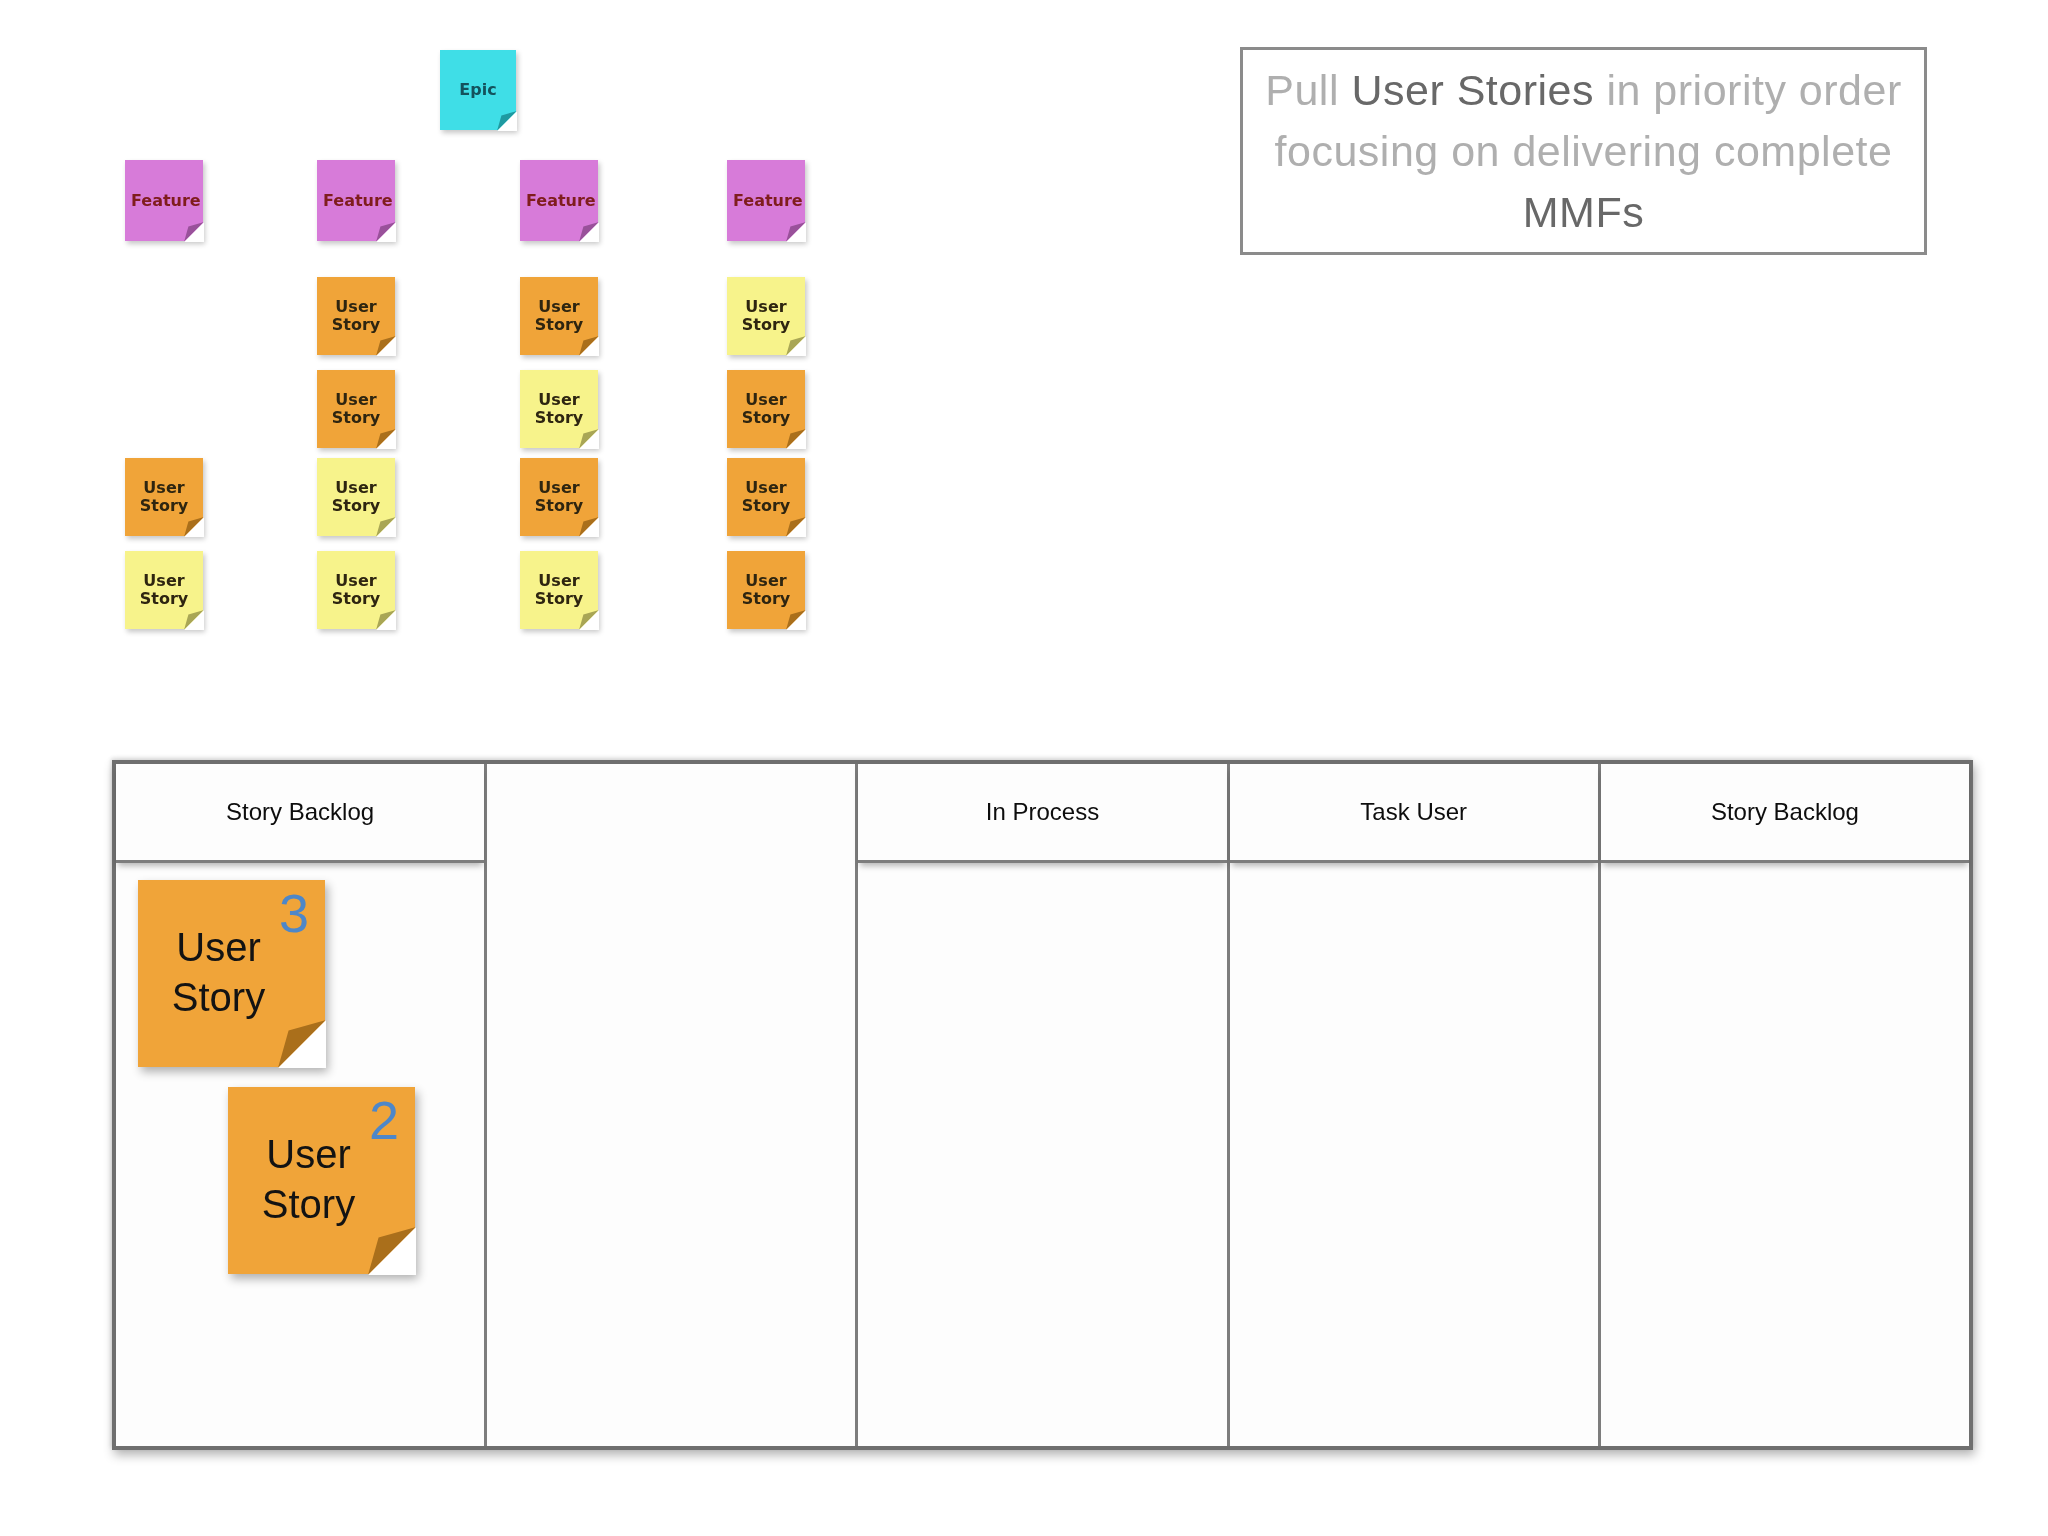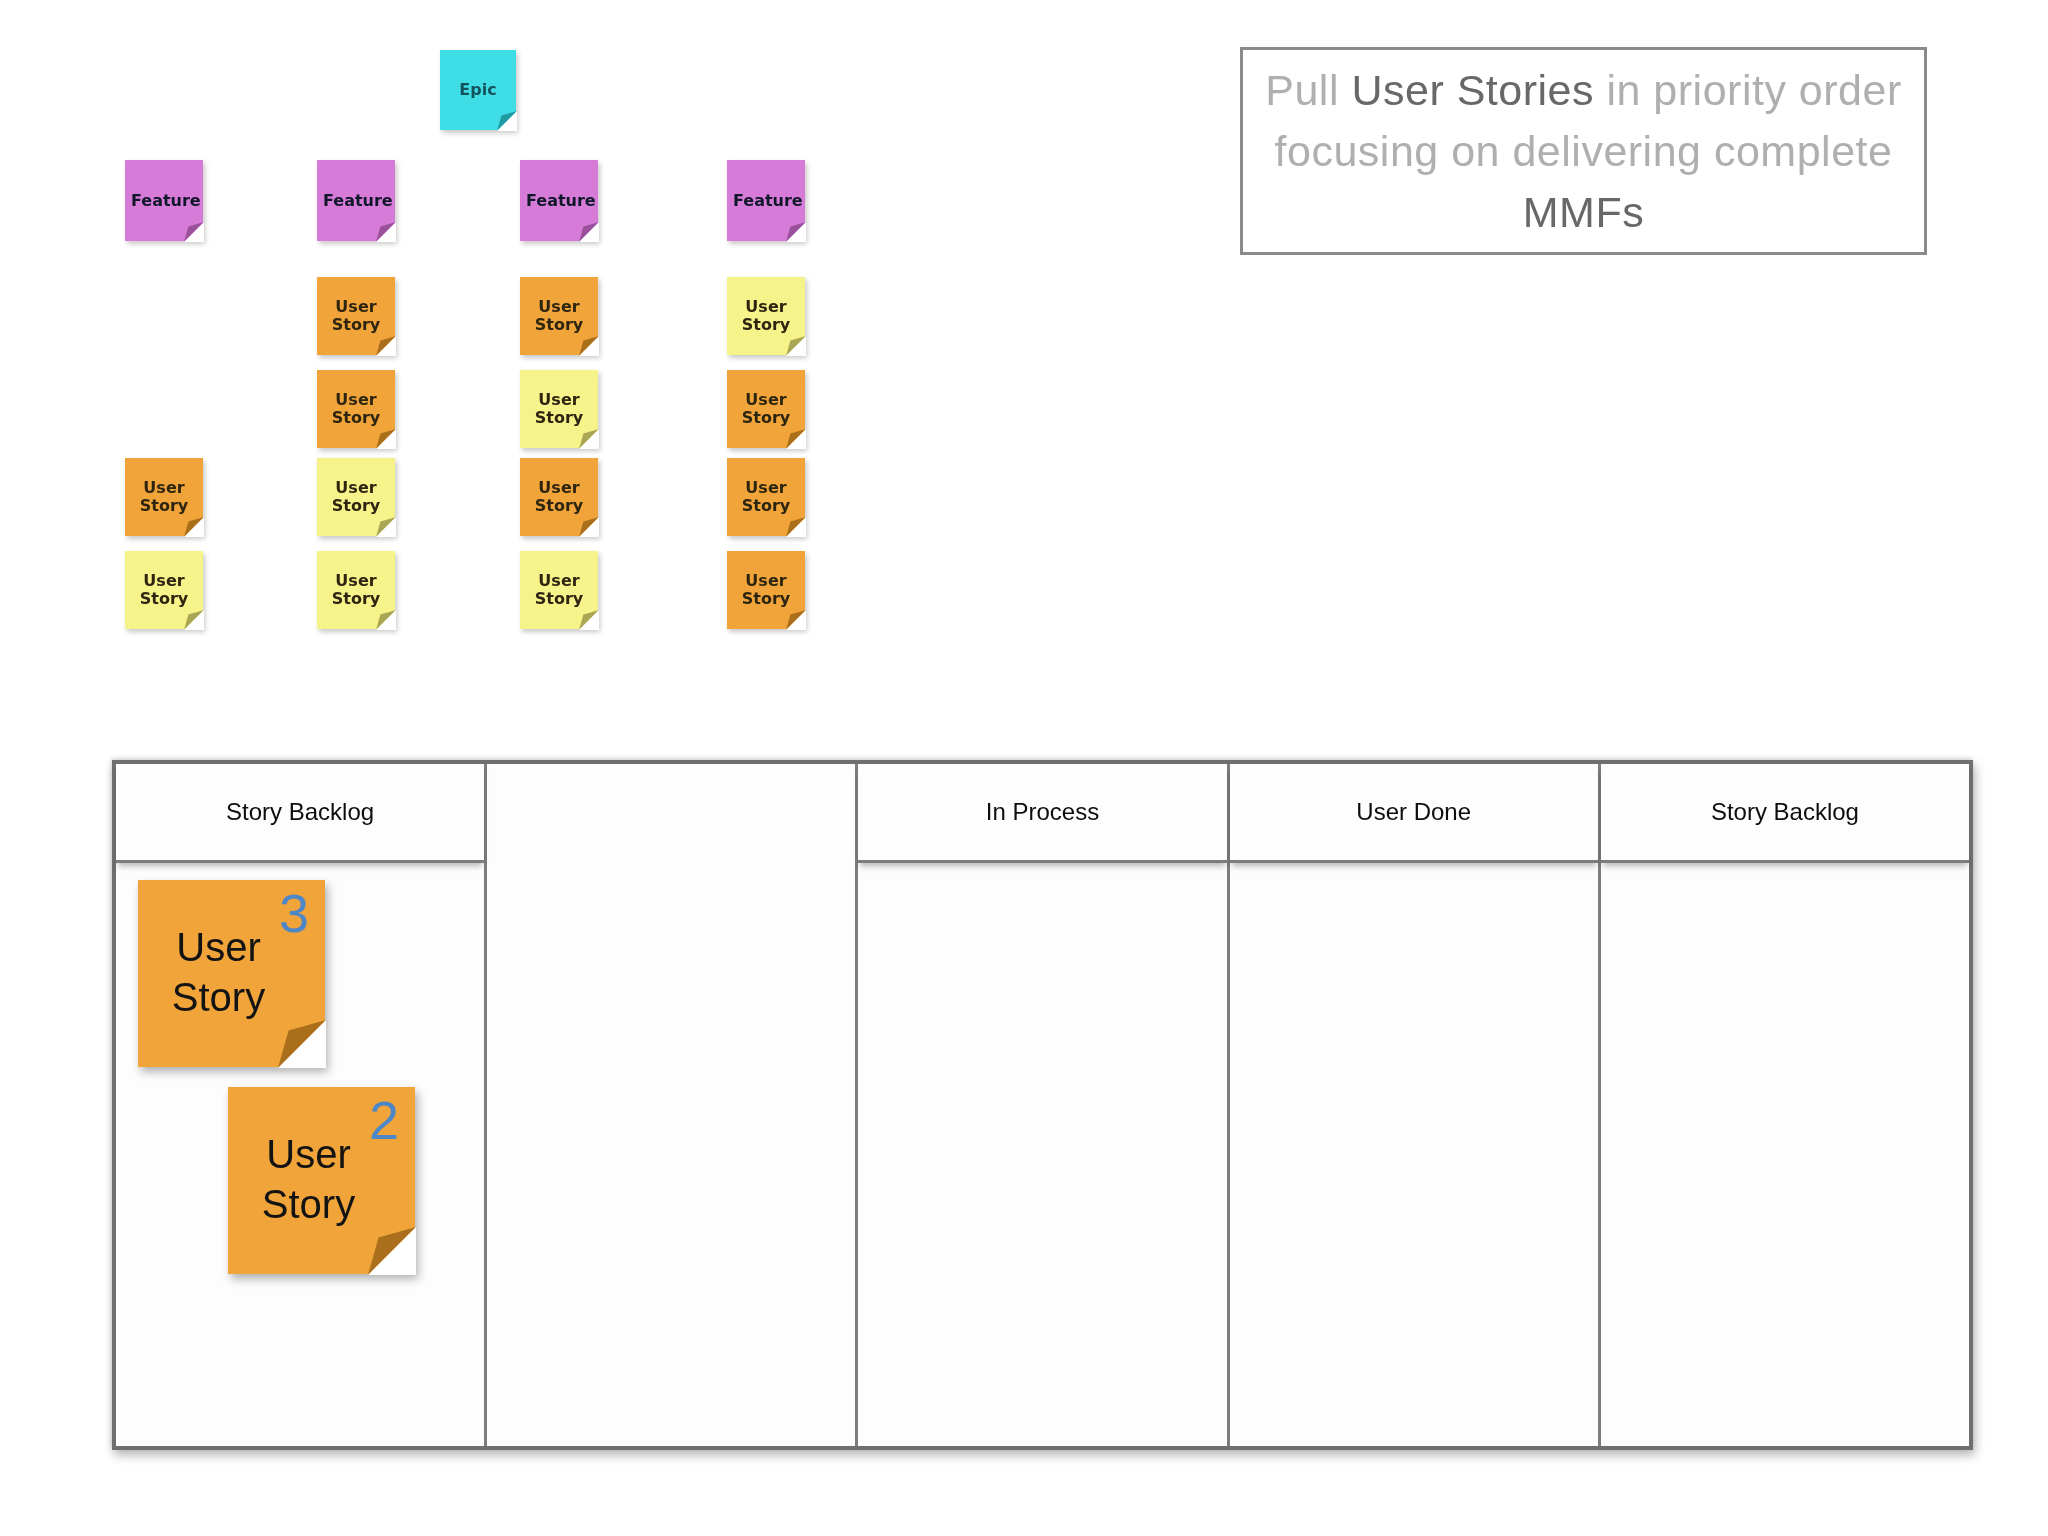--- a/index.html
+++ b/index.html
@@ -4,21 +4,21 @@
 <style>
   html,body{margin:0;padding:0;background:#ffffff;}
   .stage{position:relative;width:2048px;height:1536px;background:#ffffff;overflow:hidden;
          font-family:"Liberation Sans",sans-serif;}
 
   
   .map-note{position:absolute;width:78px;height:78px;box-shadow:2px 3px 5px rgba(0,0,0,.22);
             display:flex;align-items:center;justify-content:center;text-align:center;}
   .map-note .lbl{font:700 16px/18px "DejaVu Sans",sans-serif;color:#2e2510;width:66px;}
   .map-note.cyan .lbl{color:#14525c;}
-  .map-note.purple .lbl{color:#0f172a;}
+  .map-note.purple .lbl{color:#7f1d1d;}
 
   .fold{position:absolute;right:-1px;bottom:-1px;pointer-events:none;}
   .fold .cut,.fold .flap{position:absolute;right:0;bottom:0;width:100%;height:100%;}
   .fold .cut{background:#ffffff;clip-path:polygon(0 100%,100% 100%,100% 0);}
   .fold .flap{clip-path:polygon(0 100%,100% 0,22% 22%);filter:brightness(.68) saturate(1.15);}
   .fold.sm{width:20px;height:20px;}
   .fold.lg{width:48px;height:48px;}
 
   
   .callout{position:absolute;left:1240px;top:47px;width:687px;height:208px;box-sizing:border-box;
@@ -194,21 +194,21 @@
         <div class="kb-body"></div>
       </div>
       <div class="kb-col">
         <div class="kb-body"></div>
       </div>
       <div class="kb-col">
         <div class="kb-header">In Process</div>
         <div class="kb-body"></div>
       </div>
       <div class="kb-col">
-        <div class="kb-header">User Done</div>
+        <div class="kb-header">Task User</div>
         <div class="kb-body"></div>
       </div>
       <div class="kb-col">
         <div class="kb-header">Story Backlog</div>
         <div class="kb-body"></div>
       </div>
     </div>
   <div id="card-layer">
       <div class="kb-card" style="left: 138px; top: 880px; background: rgb(240, 164, 57);">
         <span class="num" style="color: rgb(78, 135, 200);">3</span>

